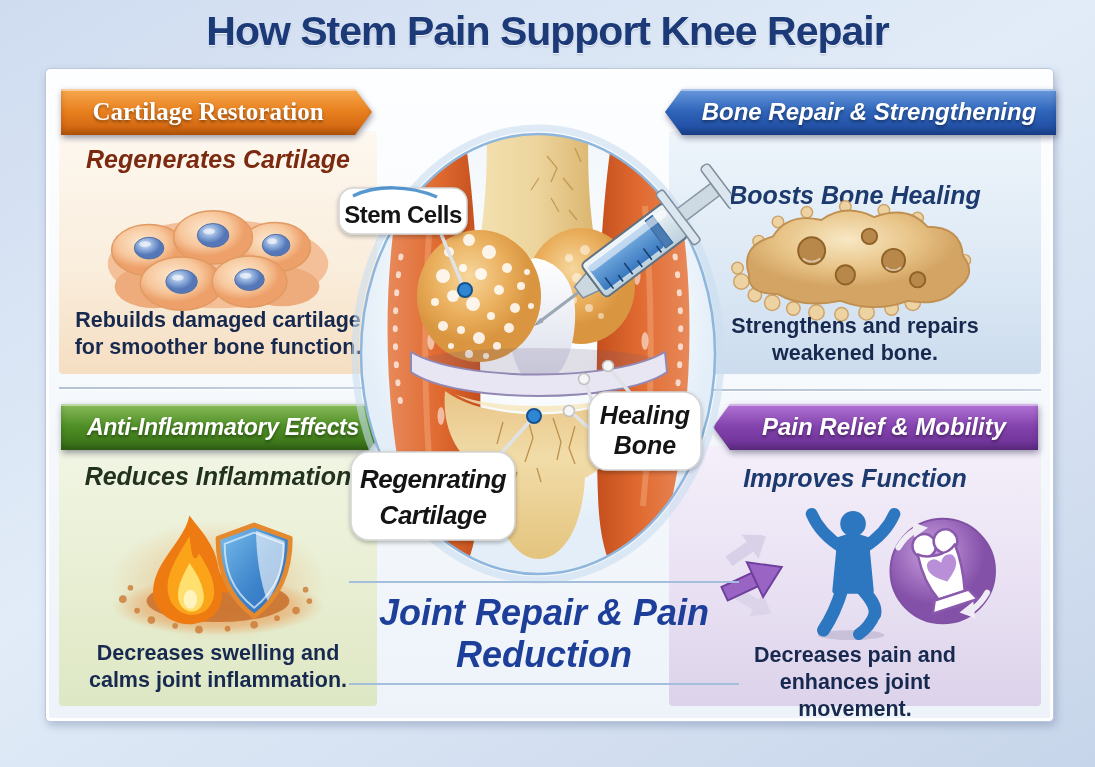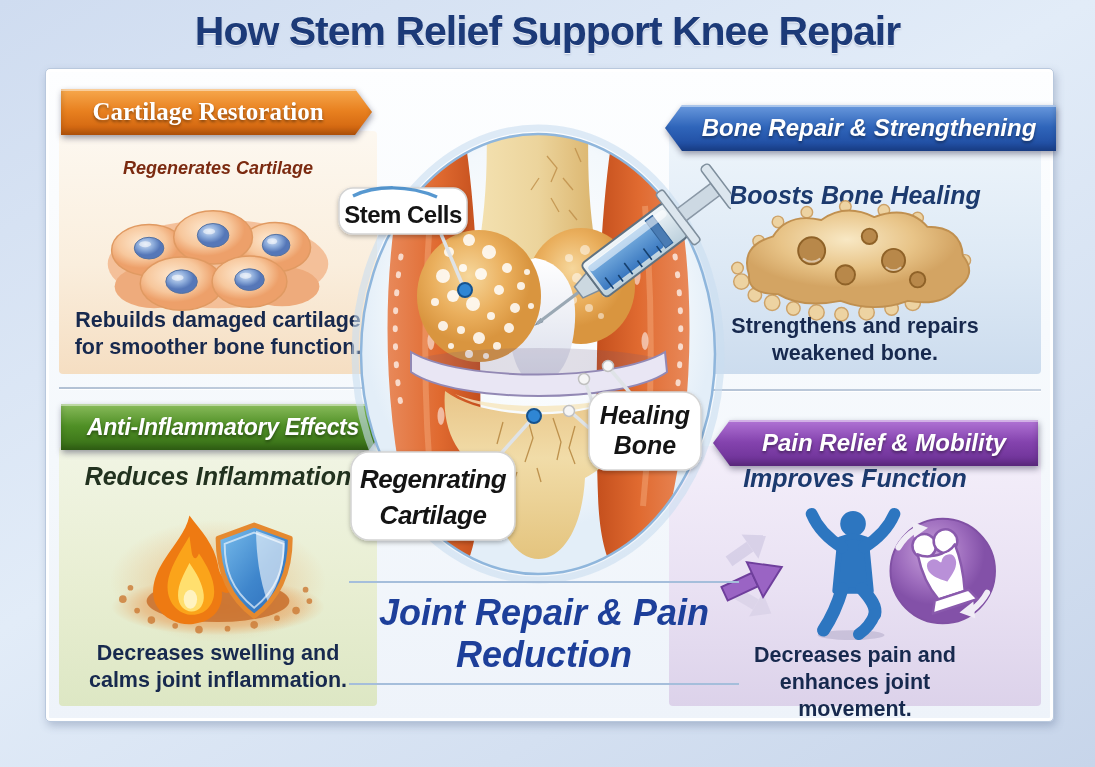--- a/index.html
+++ b/index.html
@@ -34,31 +34,31 @@
       linear-gradient(180deg,#f1f5e4 0%,#e8eed2 55%,#dde7c4 100%);}
   .card-br .card-bg{background:linear-gradient(180deg,#f4effa 0%,#e9e1f3 55%,#dcd2ea 100%);}
   .banner-wrap{position:absolute;top:0;filter:drop-shadow(1px 3px 3px rgba(40,40,70,.45));z-index:3;}
   .banner{
     height:46px;display:flex;align-items:center;justify-content:center;
     color:#fff;font-weight:700;white-space:nowrap;
     text-shadow:0 2px 3px rgba(0,0,0,.4);
     box-shadow:inset 0 2px 0 rgba(255,255,255,.45),inset 0 -4px 6px rgba(0,0,0,.18);
   }
   .tip-right{clip-path:polygon(0 0,calc(100% - 17px) 0,100% 50%,calc(100% - 17px) 100%,0 100%);padding-right:17px;}
-  .tip-left{clip-path:polygon(17px 0,100% 0,100% 100%,17px 100%,0 50%);padding-left:17px;margin-top:16px;}
+  .tip-left{clip-path:polygon(17px 0,100% 0,100% 100%,17px 100%,0 50%);padding-left:17px;}
   .card-tl .banner-wrap{left:2px;}
   .card-tl .banner{width:294px;font-size:25px;background:linear-gradient(180deg,#f7a94e 0%,#e8801f 48%,#cc5f0c 100%);font-family:Liberation Serif, serif;}
   .card-tr .banner-wrap{left:-4px;}
   .card-tr .banner{width:374px;font-size:24px;font-style:italic;background:linear-gradient(180deg,#6a9ade 0%,#2f65ba 48%,#1c479c 100%);}
   .card-bl .banner-wrap{left:2px;}
   .card-bl .banner{width:292px;font-size:23px;font-style:italic;letter-spacing:-.3px;background:linear-gradient(180deg,#8abc5c 0%,#4f8f25 48%,#366d16 100%);padding-left:16px;}
   .card-br .banner-wrap{left:44px;}
   .card-br .banner{width:308px;font-size:24px;font-style:italic;background:linear-gradient(180deg,#b275d6 0%,#8443ae 48%,#692f92 100%);}
   .subtitle{position:absolute;width:100%;text-align:center;font-style:italic;font-weight:700;z-index:2;}
-  .card-tl .subtitle{top:69px;font-size:18px;color:#7b2a10;}
+  .card-tl .subtitle{top:56px;font-size:25px;color:#7b2a10;}
   .card-tr .subtitle{top:56px;font-size:25px;color:#1c3a6e;margin-top:36px;}
   .card-bl .subtitle{top:58px;font-size:25px;color:#22321f;}
   .card-br .subtitle{top:60px;font-size:25px;color:#1c3a6e;}
   .illust{position:absolute;z-index:2;}
   .card-tl .illust{left:34px;top:104px;width:250px;height:128px;}
   .card-tr .illust{left:46px;top:104px;width:280px;height:130px;}
   .card-bl .illust{left:29px;top:100px;width:260px;height:138px;}
   .card-br .illust{left:32px;top:100px;width:310px;height:138px;}
   .body-text{
     position:absolute;left:50%;transform:translateX(-50%);text-align:center;
@@ -78,21 +78,21 @@
     border-top:2px solid #a5bedb;border-bottom:2px solid #a5bedb;
     padding:9px 0 7px;z-index:6;
   }
   svg text{font-family:"Liberation Sans","DejaVu Sans",sans-serif;}
 </style>
 </head>
 <body>
 
 <div class="stage">
 
-  <div class="page-title">How Stem Relief Support Knee Repair</div>
+  <div class="page-title">How Stem Pain Support Knee Repair</div>
 
   <div class="main-panel">
 
     <div class="card card-tl">
       <div class="card-bg"></div>
       <div class="banner-wrap">
         <div class="banner tip-right">Cartilage Restoration</div>
       </div>
       <div class="subtitle">Regenerates Cartilage</div>
       <svg class="illust" viewBox="0 0 250 130">

